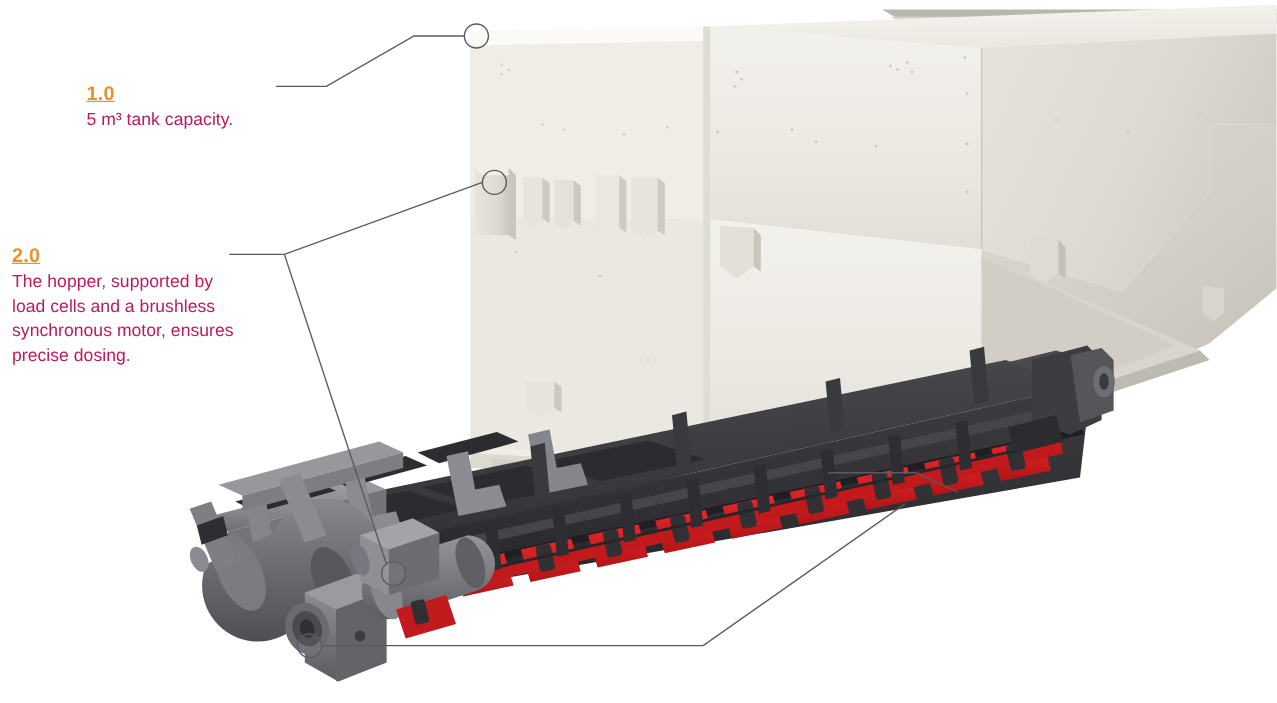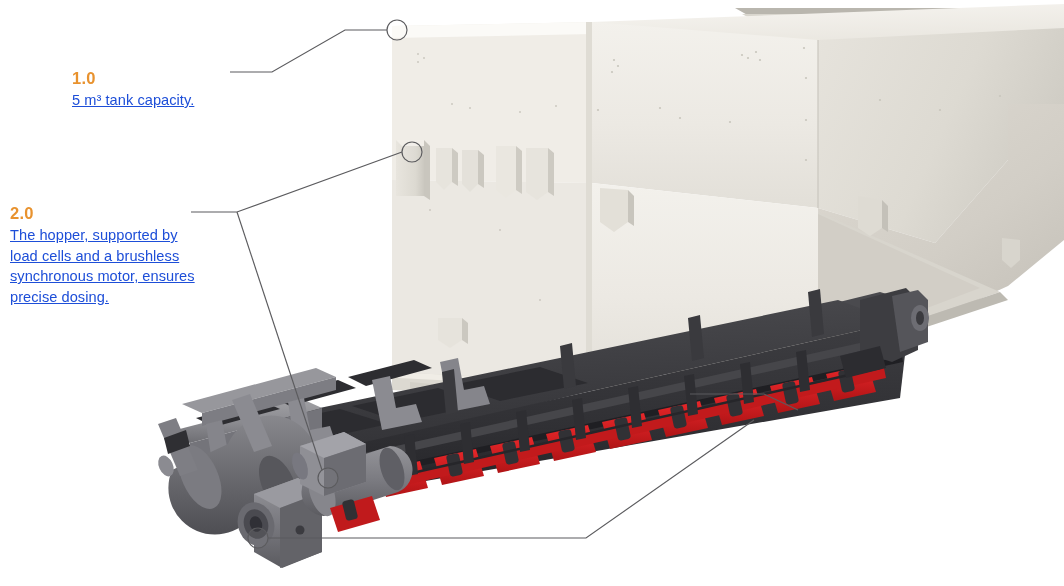--- a/index.html
+++ b/index.html
@@ -32,29 +32,29 @@
     color: #3a3a3c;
   }
   .callout .num {
     color: #e8922e;
     font-weight: bold;
     font-size: 16.5px;
     line-height: 20px;
     letter-spacing: 0.2px;
     margin: 0 0 2px 0;
     display: block;
+    text-decoration: underline;
   }
   .callout .body {
     font-size: 14.6px;
     line-height: 20.5px;
-    color: #1d4ed8;
+    color: #be185d;
     letter-spacing: 0.05px;
     display: block;
     white-space: pre-line;
-    text-decoration: underline;
   }
   #c1 { left: 72px;  top: 68px;  width: 250px; }
   #c2 { left: 10px;  top: 203px; width: 240px; }
   #c3 { left: 800px; top: 379px; width: 250px; }
   #c4 { left: 680px; top: 473px; width: 380px; }
 </style>
 </head>
 <body>
 
 <div id="stage">

